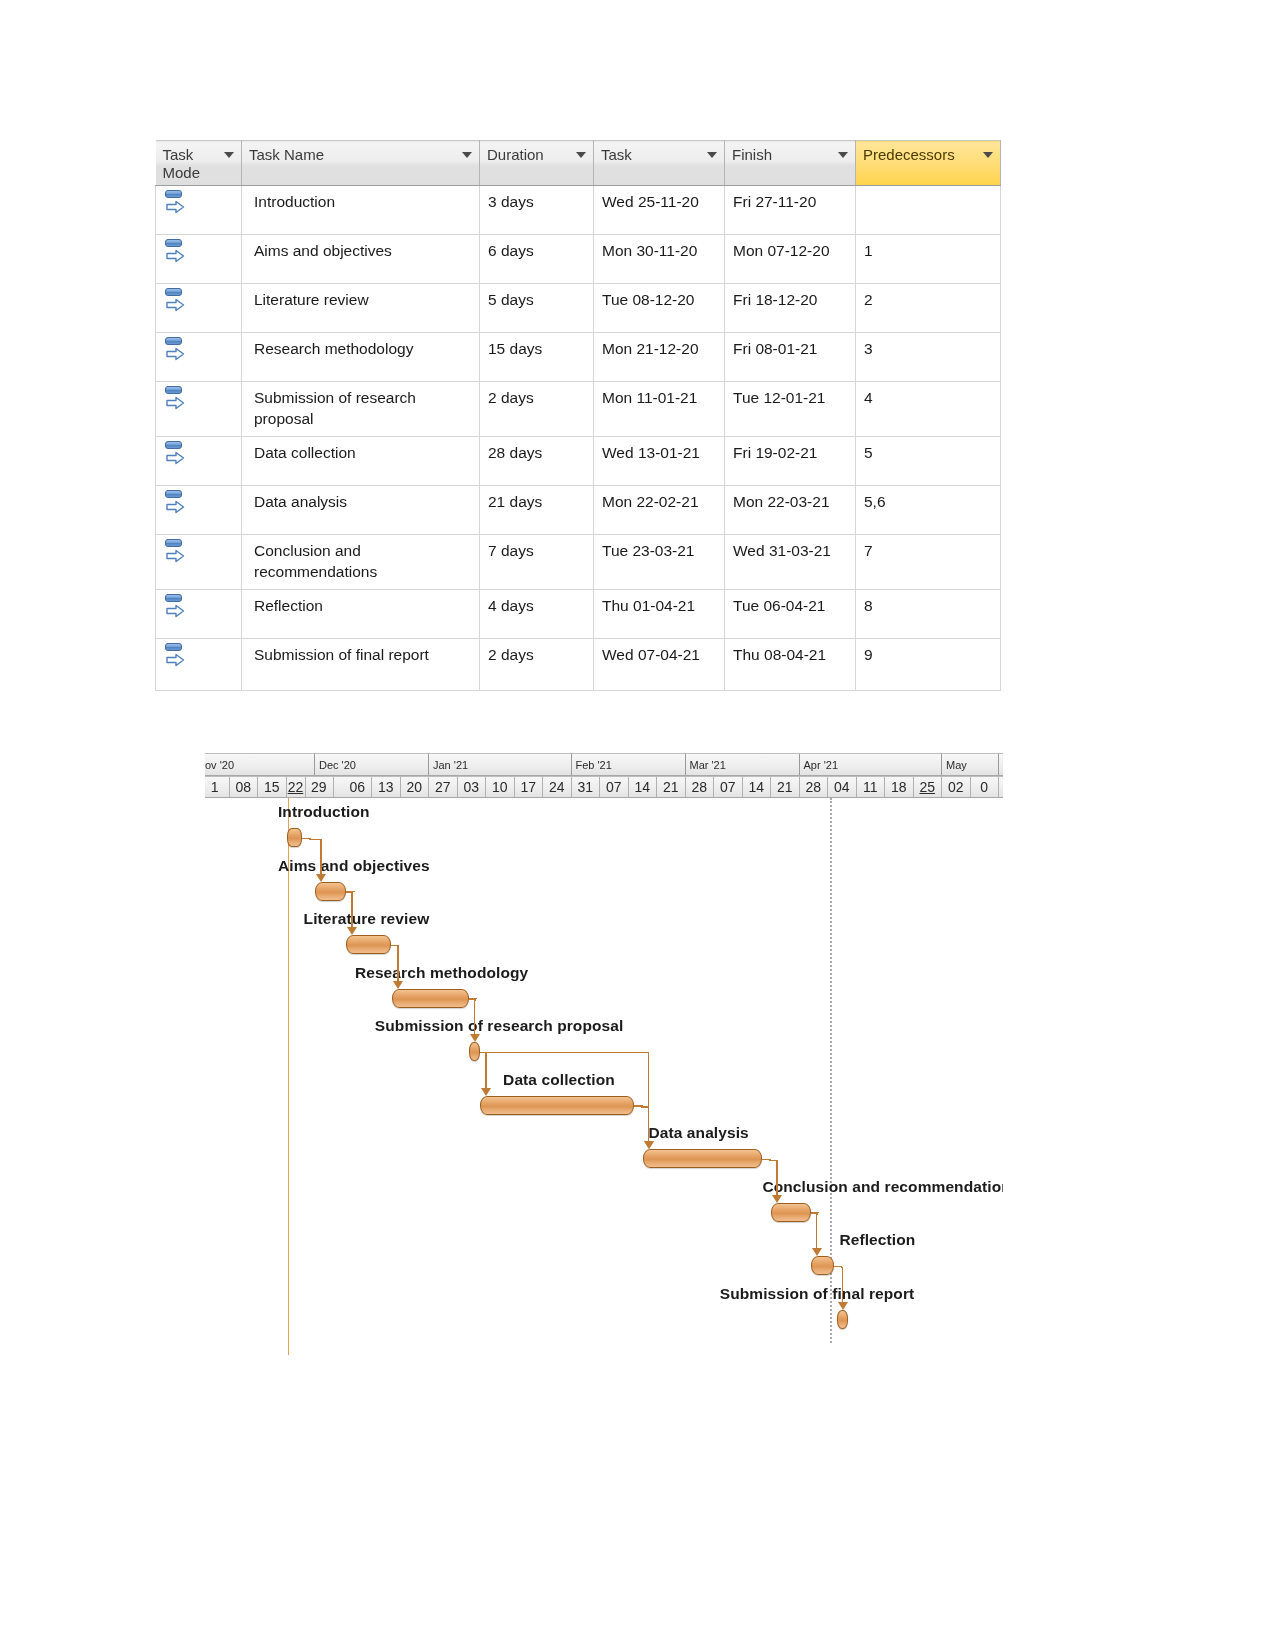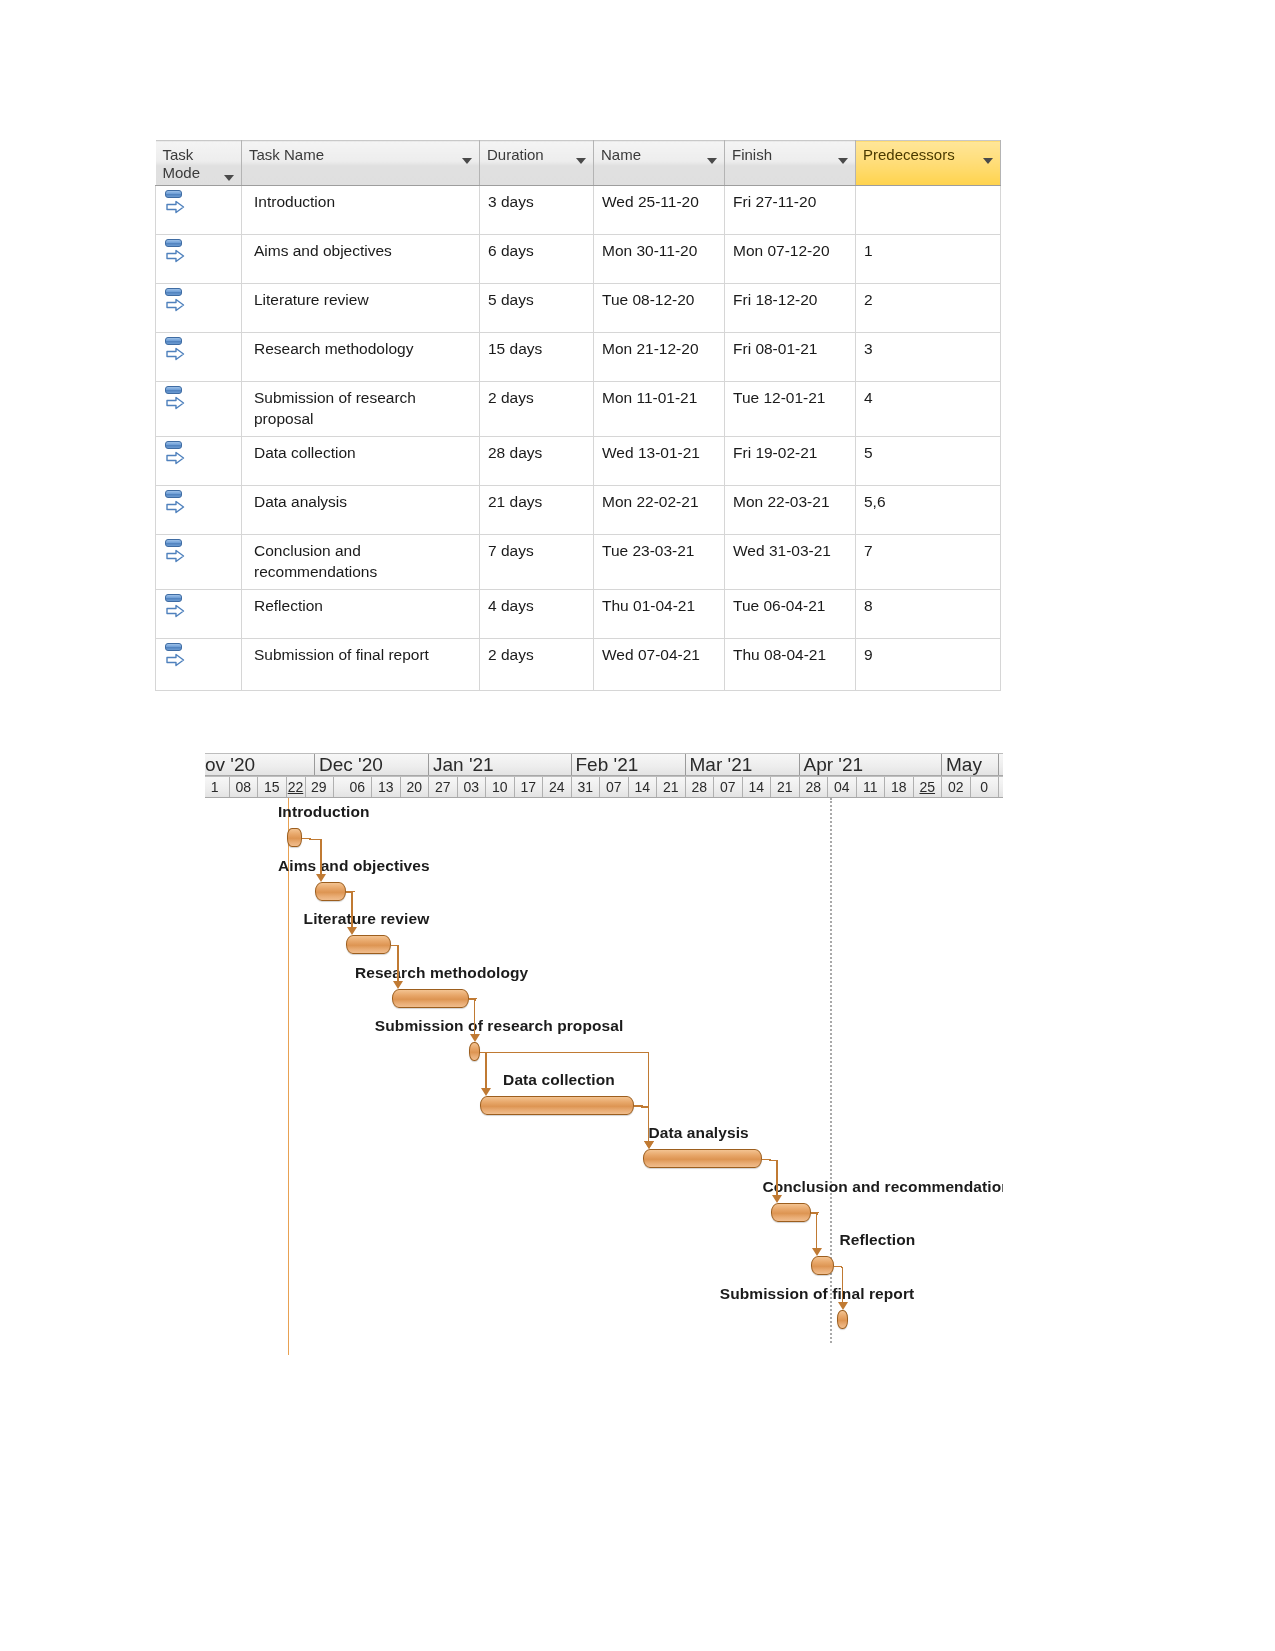--- a/index.html
+++ b/index.html
@@ -49,21 +49,21 @@
     font-weight: normal;
     color: #3a3a3a;
     font-size: 15px;
     height: 44px;
     position: relative;
   }
   table.proj thead th.pred-head {
     background: linear-gradient(to bottom,#ffe699 0%, #ffdd77 50%, #ffd34d 100%);
     color: #4a3a00;
   }
-  .hdr-inner { display:flex; align-items:flex-end; justify-content:space-between; gap:4px; }
+  .hdr-inner { display:flex; align-items:flex-start; justify-content:space-between; gap:4px; }
   .hdr-txt { line-height: 1.18; }
   .filt-arrow {
     width: 0; height: 0;
     border-left: 5.5px solid transparent;
     border-right: 5.5px solid transparent;
     border-top: 6px solid #4a4a4a;
     margin-top: 6px;
     flex: 0 0 auto;
   }
 
@@ -108,21 +108,21 @@
     border-bottom: 1px solid #a8a8a8;
     border-top: 1px solid #bdbdbd;
     overflow: hidden;
   }
   #ts-months { height: 23px; }
   #ts-weeks  { height: 22px; }
   .mcell, .wcell {
     position: absolute;
     top: 0; bottom: 0;
     border-right: 1px solid #9a9a9a;
-    font-size: 19px;
+    font-size: 11px;
     color: #2a2a2a;
     display: flex; align-items: center;
     padding-left: 4px;
     white-space: nowrap;
   }
   .wcell {
     justify-content: center;
     padding-left: 0;
     font-size: 14px;
     border-right: 1px solid #b0b0b0;
@@ -199,21 +199,21 @@
             </div>
           </th>
           <th>
             <div class="hdr-inner">
               <span class="hdr-txt">Duration</span>
               <span class="filt-arrow"></span>
             </div>
           </th>
           <th>
             <div class="hdr-inner">
-              <span class="hdr-txt">Name</span>
+              <span class="hdr-txt">Task</span>
               <span class="filt-arrow"></span>
             </div>
           </th>
           <th>
             <div class="hdr-inner">
               <span class="hdr-txt">Finish</span>
               <span class="filt-arrow"></span>
             </div>
           </th>
           <th class="pred-head">

